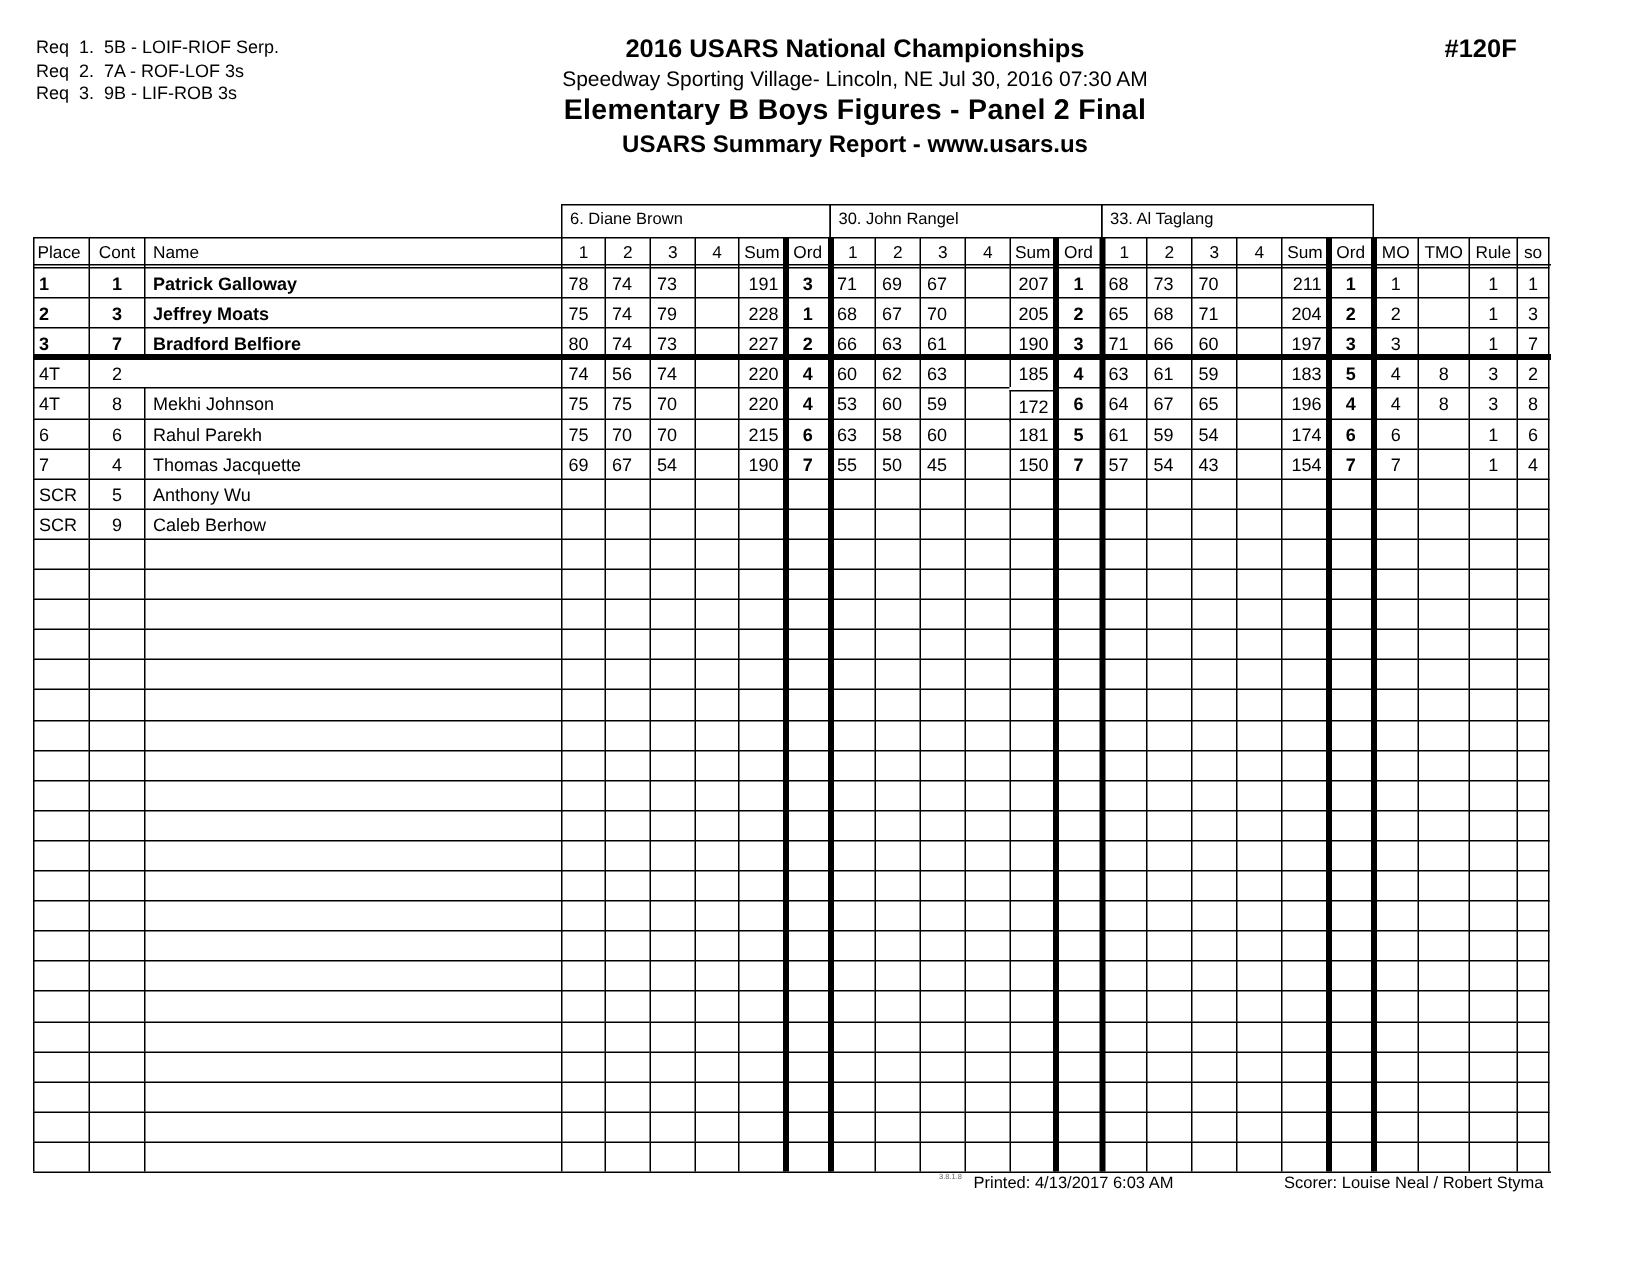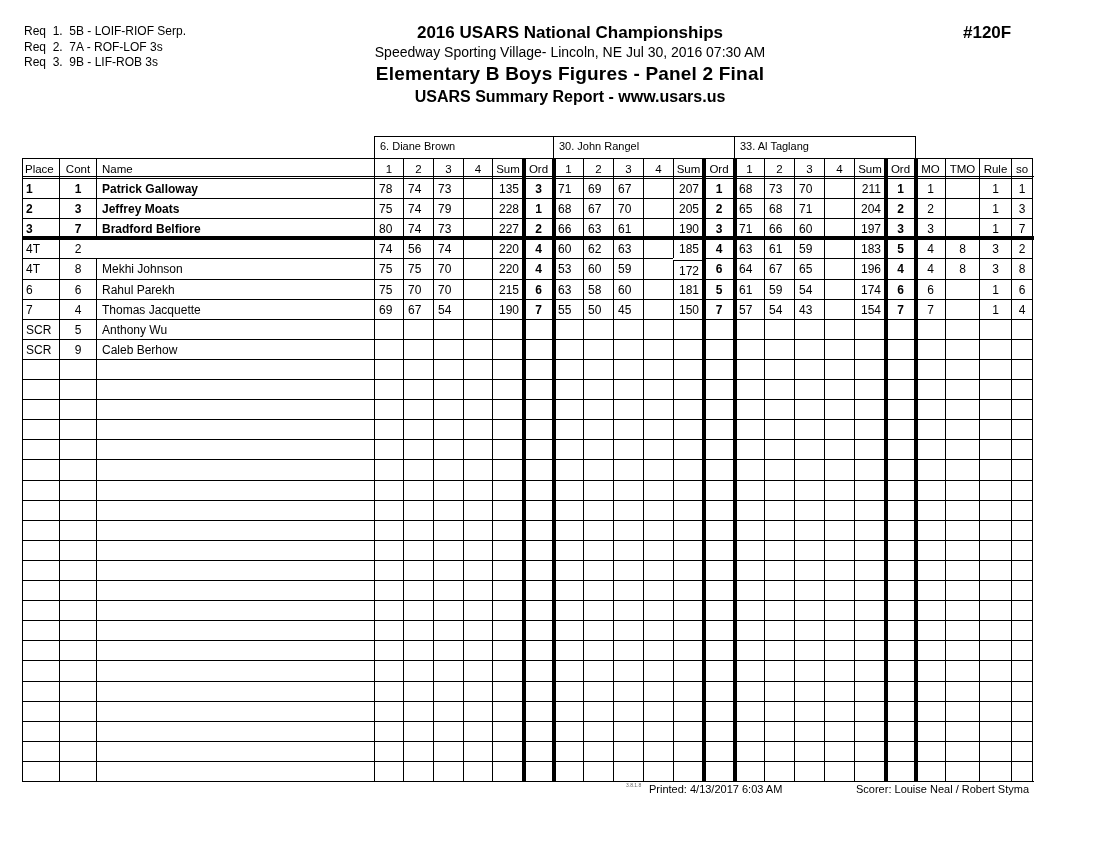--- a/index.html
+++ b/index.html
@@ -82,21 +82,21 @@
     <div class="cell hdr" style="left: 945px; width: 34px; top: 158px; height: 20px;">TMO</div>
     <div class="cell hdr" style="left: 979px; width: 32px; top: 158px; height: 20px;">Rule</div>
     <div class="cell hdr" style="left: 1011px; width: 22px; top: 158px; height: 20px; border-right: 1px solid rgb(0, 0, 0);">so</div>
     <div class="cell plc bold" style="left: 22px; width: 37px; top: 178px; height: 20px;">1</div>
     <div class="cell ctr bold" style="left: 59px; width: 37px; top: 178px; height: 20px;">1</div>
     <div class="cell name bold" style="left: 96px; width: 278px; top: 178px; height: 20px;">Patrick Galloway</div>
     <div class="cell num" style="left: 374px; width: 29px; top: 178px; height: 20px;">78</div>
     <div class="cell num" style="left: 403px; width: 30px; top: 178px; height: 20px;">74</div>
     <div class="cell num" style="left: 433px; width: 30px; top: 178px; height: 20px;">73</div>
     <div class="cell num" style="left: 463px; width: 29px; top: 178px; height: 20px;"></div>
-    <div class="cell sum" style="left: 492px; width: 31px; top: 178px; height: 20px;">135</div>
+    <div class="cell sum" style="left: 492px; width: 31px; top: 178px; height: 20px;">191</div>
     <div class="cell ord" style="left: 523px; width: 30px; top: 178px; height: 20px;">3</div>
     <div class="cell num" style="left: 553px; width: 30px; top: 178px; height: 20px;">71</div>
     <div class="cell num" style="left: 583px; width: 30px; top: 178px; height: 20px;">69</div>
     <div class="cell num" style="left: 613px; width: 30px; top: 178px; height: 20px;">67</div>
     <div class="cell num" style="left: 643px; width: 30px; top: 178px; height: 20px;"></div>
     <div class="cell sum" style="left: 673px; width: 30px; top: 178px; height: 20px;">207</div>
     <div class="cell ord" style="left: 703px; width: 31px; top: 178px; height: 20px;">1</div>
     <div class="cell num" style="left: 734px; width: 30px; top: 178px; height: 20px;">68</div>
     <div class="cell num" style="left: 764px; width: 30px; top: 178px; height: 20px;">73</div>
     <div class="cell num" style="left: 794px; width: 30px; top: 178px; height: 20px;">70</div>

